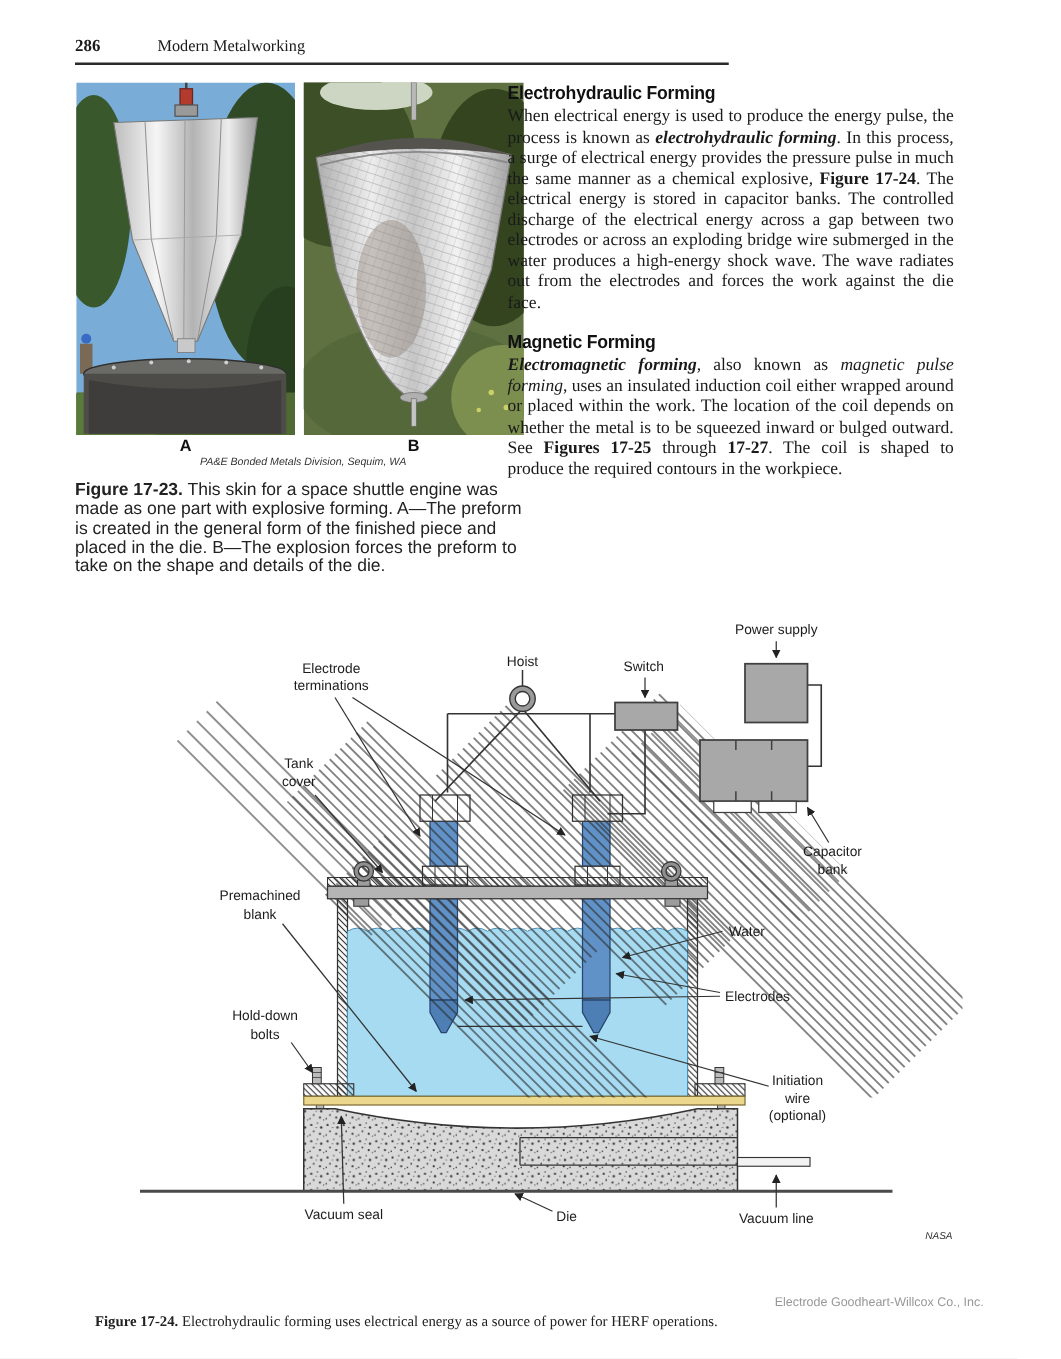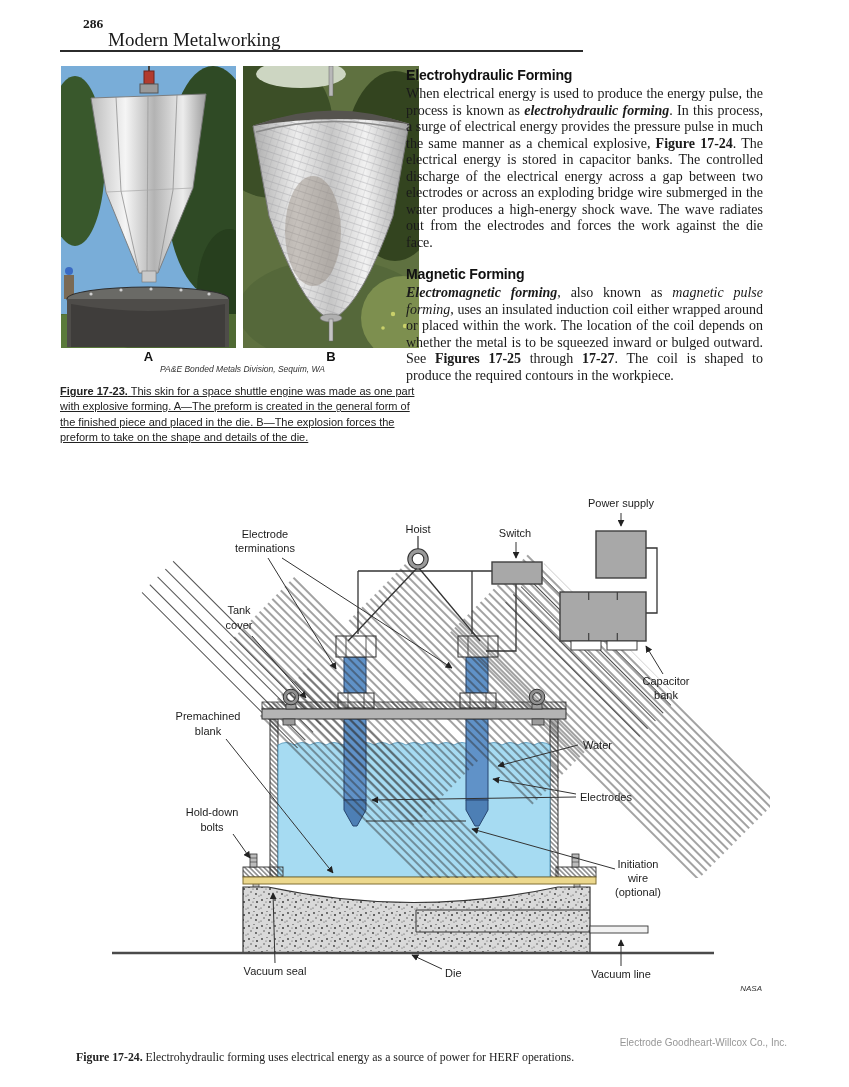--- a/index.html
+++ b/index.html
@@ -1,29 +1,29 @@
 <!DOCTYPE html>
 <html><head>
 <meta charset="utf-8">
 <style>
   html,body{margin:0;padding:0;background:#e8e8e8;}
   .page{position:relative;width:849px;height:1087px;background:#ffffff;margin:0 auto;overflow:hidden;
         font-family:"Liberation Serif",serif;color:#1a1a1a;}
-  .hdr-num{position:absolute;left:60px;top:16px;font-size:13.5px;font-weight:bold;margin-left:23px;}
-  .hdr-title{position:absolute;left:108px;top:29px;font-size:19px;}
+  .hdr-num{position:absolute;left:60px;top:29px;font-size:13.5px;font-weight:bold;}
+  .hdr-title{position:absolute;left:126px;top:29px;font-size:13px;}
   .hdr-rule{position:absolute;left:60px;top:50px;width:523px;height:1.5px;background:#2b2b2b;}
   .photoA{position:absolute;left:61px;top:66px;}
   .photoB{position:absolute;left:243px;top:66px;}
   .plab{position:absolute;top:349px;font-family:"Liberation Sans",sans-serif;font-weight:bold;font-size:13px;text-align:center;color:#111;}
   .plabA{left:61px;width:175px;}
   .plabB{left:243px;width:176px;}
   .credit{position:absolute;left:160px;top:364px;width:259px;
           font-family:"Liberation Sans",sans-serif;font-style:italic;font-size:8.5px;color:#333;}
   .cap23{position:absolute;left:60px;top:384px;width:362px;font-family:"Liberation Sans",sans-serif;
-         font-size:11px;line-height:15.3px;color:#222;text-decoration:underline;}
+         font-size:14px;line-height:15.3px;color:#222;}
   .rightcol{position:absolute;left:406px;top:66px;width:357px;}
   .shead{font-family:"Liberation Sans",sans-serif;font-weight:bold;font-size:15px;color:#111;
          transform:scaleX(.94);transform-origin:left;margin:0 0 3px 0;letter-spacing:-.2px;}
   .shead2{margin-top:14px;}
   .bodyp{font-size:14px;line-height:16.5px;text-align:justify;margin:0;}
   .seg-b{font-weight:bold;}
   .seg-i{font-style:italic;}
   .seg-bi{font-weight:bold;font-style:italic;}
   .diagram{position:absolute;left:105px;top:490px;}
   svg text{font-family:"Liberation Sans",sans-serif;fill:#1c1c1c;}

